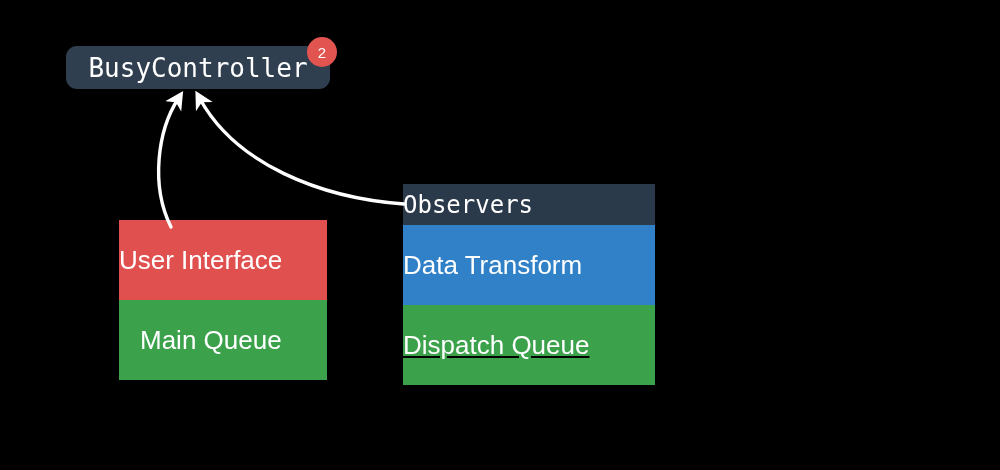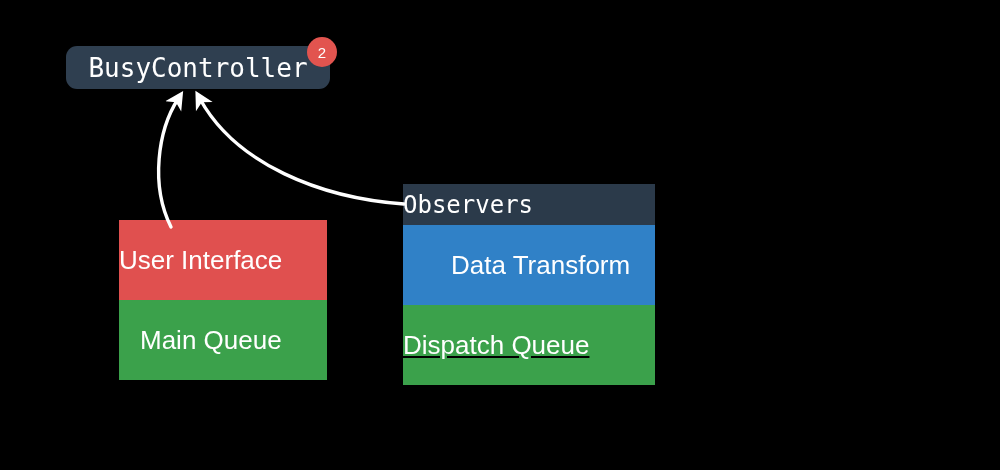--- a/index.html
+++ b/index.html
@@ -115,21 +115,21 @@
     </div>
     <div class="stack-row h80" style="background: rgb(59, 161, 75); padding-left: 21px;">
       <span class="row-label sans">Main Queue</span>
     </div>
   </div>
 
   <div class="stack" id="stack-right">
     <div class="stack-row h41" style="background: rgb(43, 58, 74);">
       <span class="row-label mono">Observers</span>
     </div>
-    <div class="stack-row h80" style="background: rgb(48, 129, 199); padding-left: 48px;">
+    <div class="stack-row h80" style="background: rgb(48, 129, 199);">
       <span class="row-label sans">Data Transform</span>
     </div>
     <div class="stack-row h80" style="background: rgb(59, 161, 75); text-decoration: underline;">
       <span class="row-label sans">Dispatch Queue</span>
     </div>
   </div>
 
   <svg id="arrow-layer" viewBox="0 0 1000 470">
     <defs>
       <marker id="head" markerWidth="6" markerHeight="6" refX="2.6" refY="3" orient="auto" markerUnits="strokeWidth">

